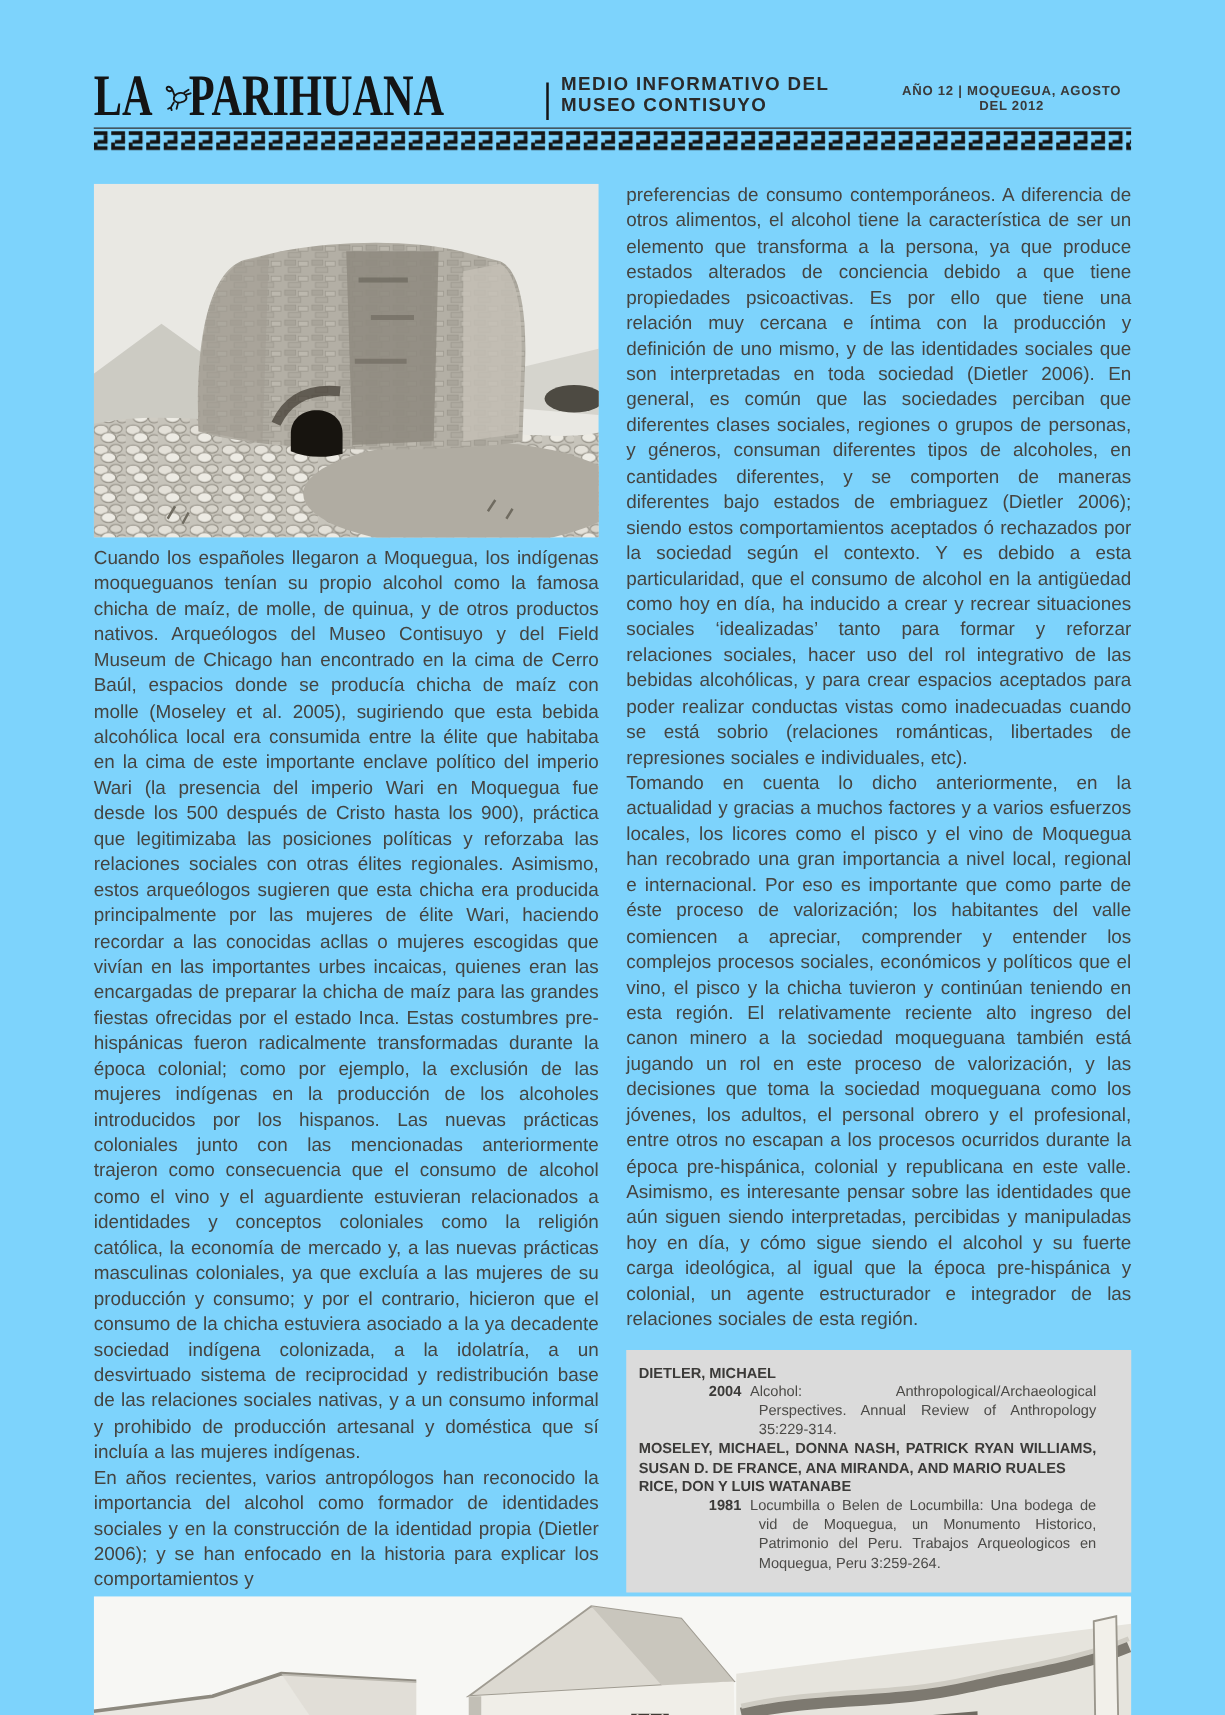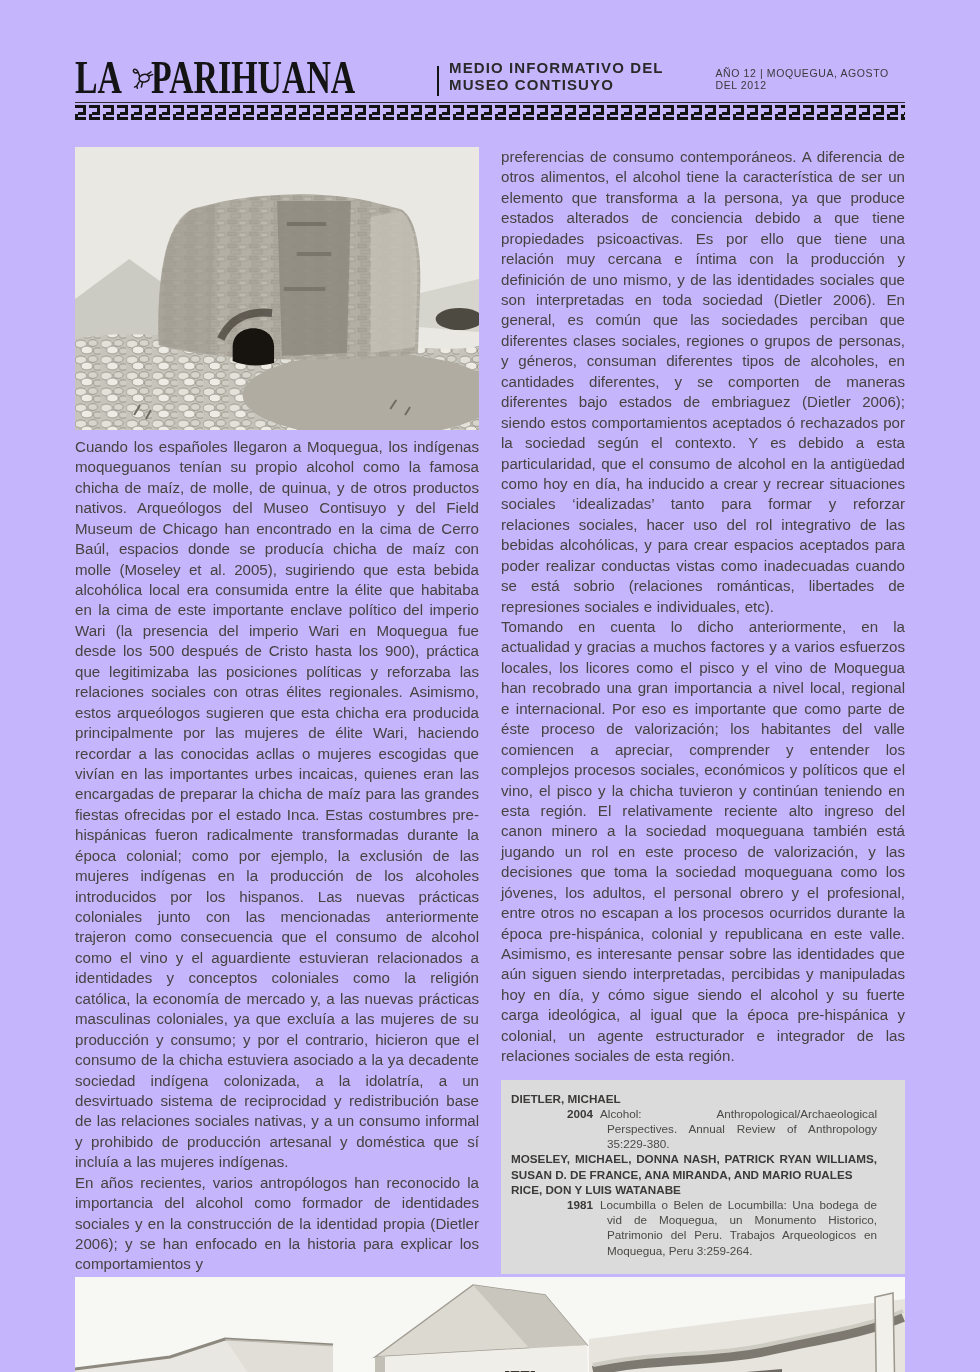--- a/index.html
+++ b/index.html
@@ -1,32 +1,32 @@
 <!DOCTYPE html>
 <html><head>
 <meta charset="utf-8">
 <style>
   html,body{margin:0;padding:0;background:#e8e8e8;}
   .page{
-    width:980px;height:1372px;background:#c4b5fd;margin:0 auto;position:relative;
+    width:980px;height:1372px;background:#7dd3fc;margin:0 auto;position:relative;
     font-family:"Liberation Sans",sans-serif;color:#3f3e3c;overflow:hidden;
   }
   .content{padding:0 75px;}
 
   
   .header{margin-top:58px;display:flex;justify-content:space-between;align-items:flex-end;}
   .logo-group{display:flex;align-items:flex-end;}
   .masthead-text{
     font-family:"Liberation Serif",serif;font-weight:bold;font-size:47px;line-height:.85;
     letter-spacing:0;display:inline-block;transform:scaleX(.72);transform-origin:left bottom;color:#141414;
   }
   .logo-bird{width:36px;height:36px;margin:0 -4px 2px -10px;}
   .masthead-sep{width:3px;height:30px;background:#141414;margin:0 10px 2px 2px;}
   .tagline{font-size:15px;font-weight:bold;letter-spacing:1.1px;color:#2a2a2a;margin-bottom:5px;}
-  .issue-info{font-size:10.5px;font-weight:normal;letter-spacing:.6px;color:#3a3a3a;margin-bottom:7px;}
+  .issue-info{font-size:10.5px;font-weight:bold;letter-spacing:.6px;color:#3a3a3a;margin-bottom:7px;text-align:center;}
   .header-rule{border-top:1.5px solid #2f2f2f;margin-top:4px;}
   .band{display:block;width:100%;height:17px;margin-top:1px;}
 
   
   .columns{display:flex;gap:22px;margin-top:26px;}
   .col{width:404px;}
   .photo{display:block;width:404px;height:283px;margin-bottom:7px;}
   .body-text p{
     margin:0;font-size:15.1px;line-height:1.355;text-align:justify;
     color:#454441;word-spacing:.5px;
@@ -136,21 +136,21 @@
 
       <div class="col body-text">
         <p>preferencias de consumo contemporáneos. A diferencia de otros alimentos, el alcohol tiene la característica de ser un elemento que transforma a la persona, ya que produce estados alterados de conciencia debido a que tiene propiedades psicoactivas. Es por ello que tiene una relación muy cercana e íntima con la producción y definición de uno mismo, y de las identidades sociales que son interpretadas en toda sociedad (Dietler 2006). En general, es común que las sociedades perciban que diferentes clases sociales, regiones o grupos de personas, y géneros, consuman diferentes tipos de alcoholes, en cantidades diferentes, y se comporten de maneras diferentes bajo estados de embriaguez (Dietler 2006); siendo estos comportamientos aceptados ó rechazados por la sociedad según el contexto. Y es debido a esta particularidad, que el consumo de alcohol en la antigüedad como hoy en día, ha inducido a crear y recrear situaciones sociales ‘idealizadas’ tanto para formar y reforzar relaciones sociales, hacer uso del rol integrativo de las bebidas alcohólicas, y para crear espacios aceptados para poder realizar conductas vistas como inadecuadas cuando se está sobrio (relaciones románticas, libertades de represiones sociales e individuales, etc).</p>
         <p>Tomando en cuenta lo dicho anteriormente, en la actualidad y gracias a muchos factores y a varios esfuerzos locales, los licores como el pisco y el vino de Moquegua han recobrado una gran importancia a nivel local, regional e internacional. Por eso es importante que como parte de éste proceso de valorización; los habitantes del valle comiencen a apreciar, comprender y entender los complejos procesos sociales, económicos y políticos que el vino, el pisco y la chicha tuvieron y continúan teniendo en esta región. El relativamente reciente alto ingreso del canon minero a la sociedad moqueguana también está jugando un rol en este proceso de valorización, y las decisiones que toma la sociedad moqueguana como los jóvenes, los adultos, el personal obrero y el profesional, entre otros no escapan a los procesos ocurridos durante la época pre-hispánica, colonial y republicana en este valle. Asimismo, es interesante pensar sobre las identidades que aún siguen siendo interpretadas, percibidas y manipuladas hoy en día, y cómo sigue siendo el alcohol y su fuerte carga ideológica, al igual que la época pre-hispánica y colonial, un agente estructurador e integrador de las relaciones sociales de esta región.</p>
 
         <div class="ref-section">
           <div class="ref-block">
 
             <div class="ref-entry">
               <div class="ref-author">DIETLER, MICHAEL</div>
-              <div class="ref-body"><span class="ref-year">2004</span><span>Alcohol: Anthropological/Archaeological Perspectives. Annual Review of Anthropology 35:229-380.</span></div>
+              <div class="ref-body"><span class="ref-year">2004</span><span>Alcohol: Anthropological/Archaeological Perspectives. Annual Review of Anthropology 35:229-314.</span></div>
             </div>
 
             <div class="ref-entry">
               <div class="ref-author">MOSELEY, MICHAEL, DONNA NASH, PATRICK RYAN WILLIAMS, SUSAN D. DE FRANCE, ANA MIRANDA, AND MARIO RUALES</div>
             </div>
 
             <div class="ref-entry">
               <div class="ref-author">RICE, DON Y LUIS WATANABE</div>
               <div class="ref-body"><span class="ref-year">1981</span><span>Locumbilla o Belen de Locumbilla: Una bodega de vid de Moquegua, un Monumento Historico, Patrimonio del Peru. Trabajos Arqueologicos en Moquegua, Peru 3:259-264.</span></div>
             </div>

